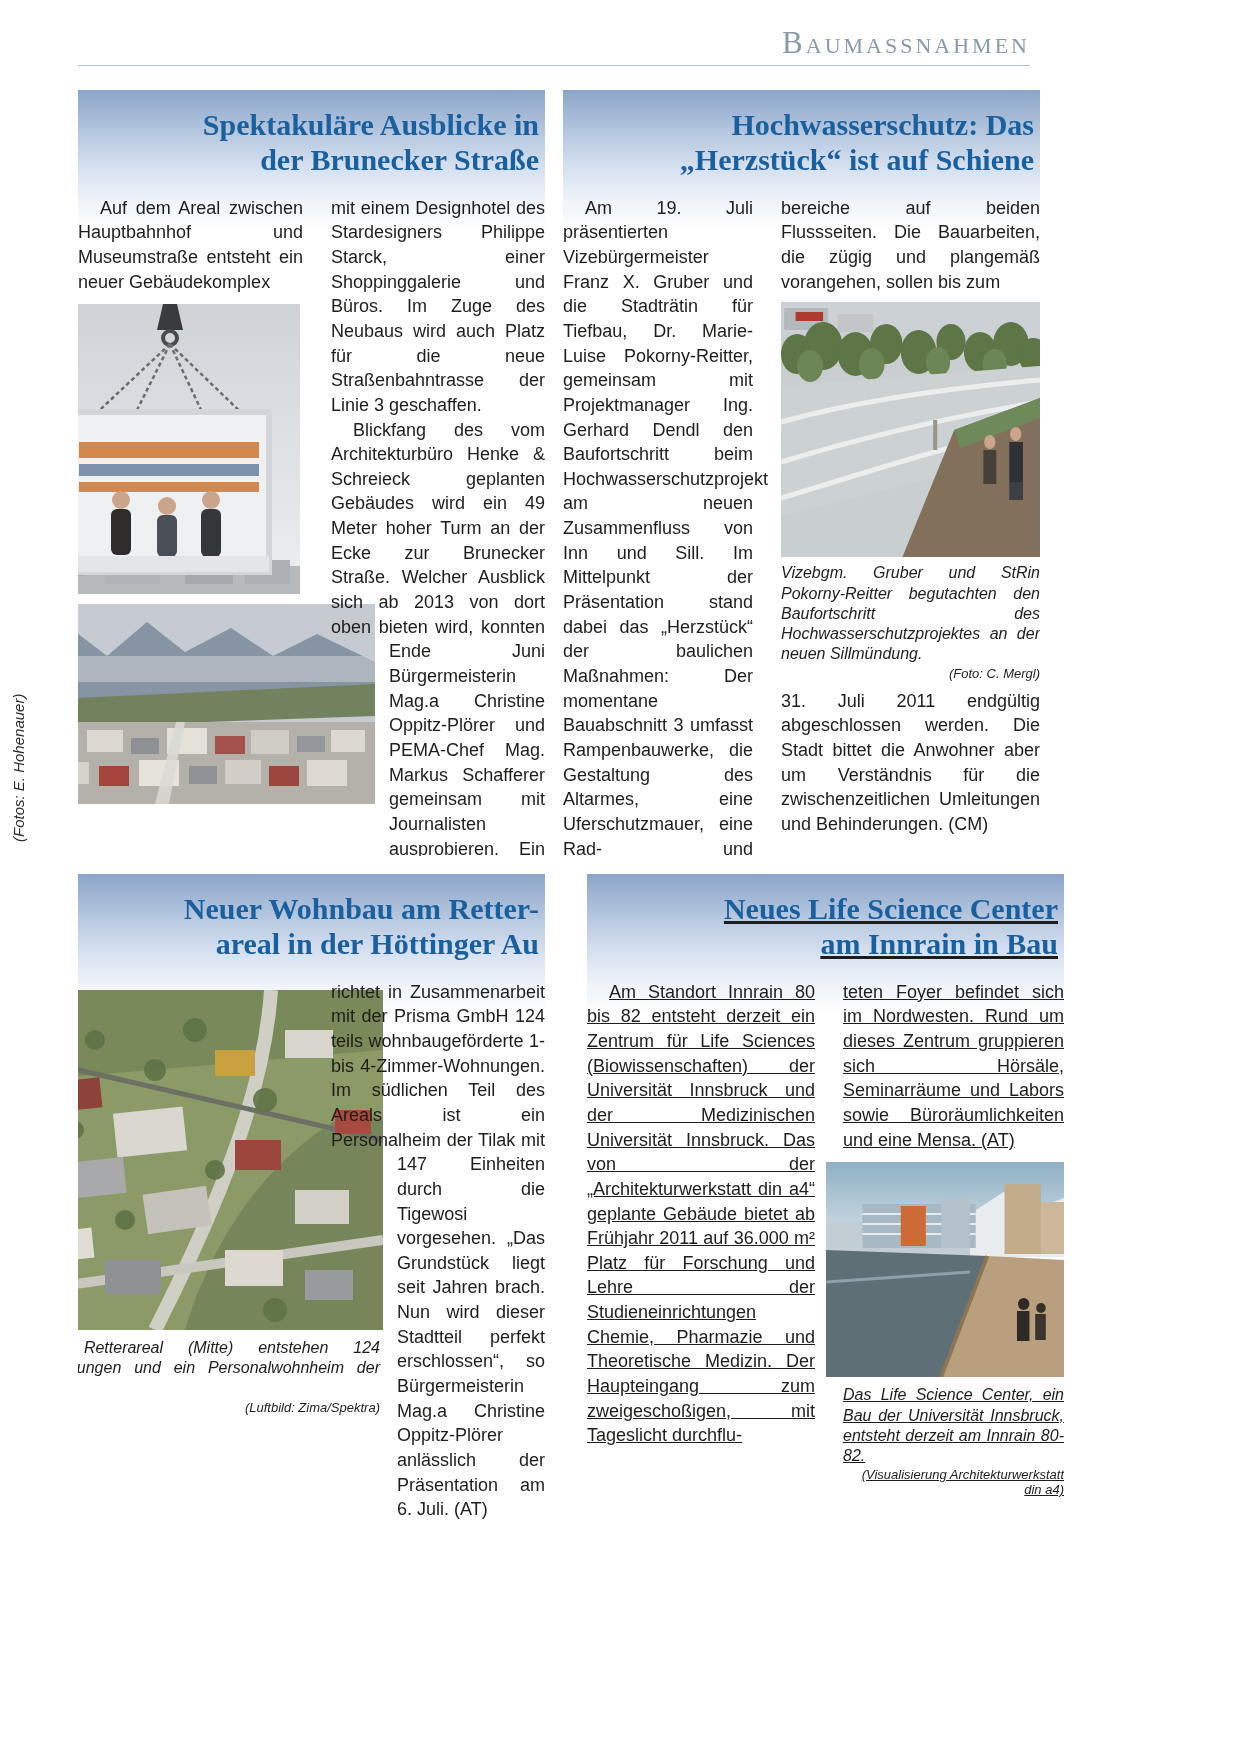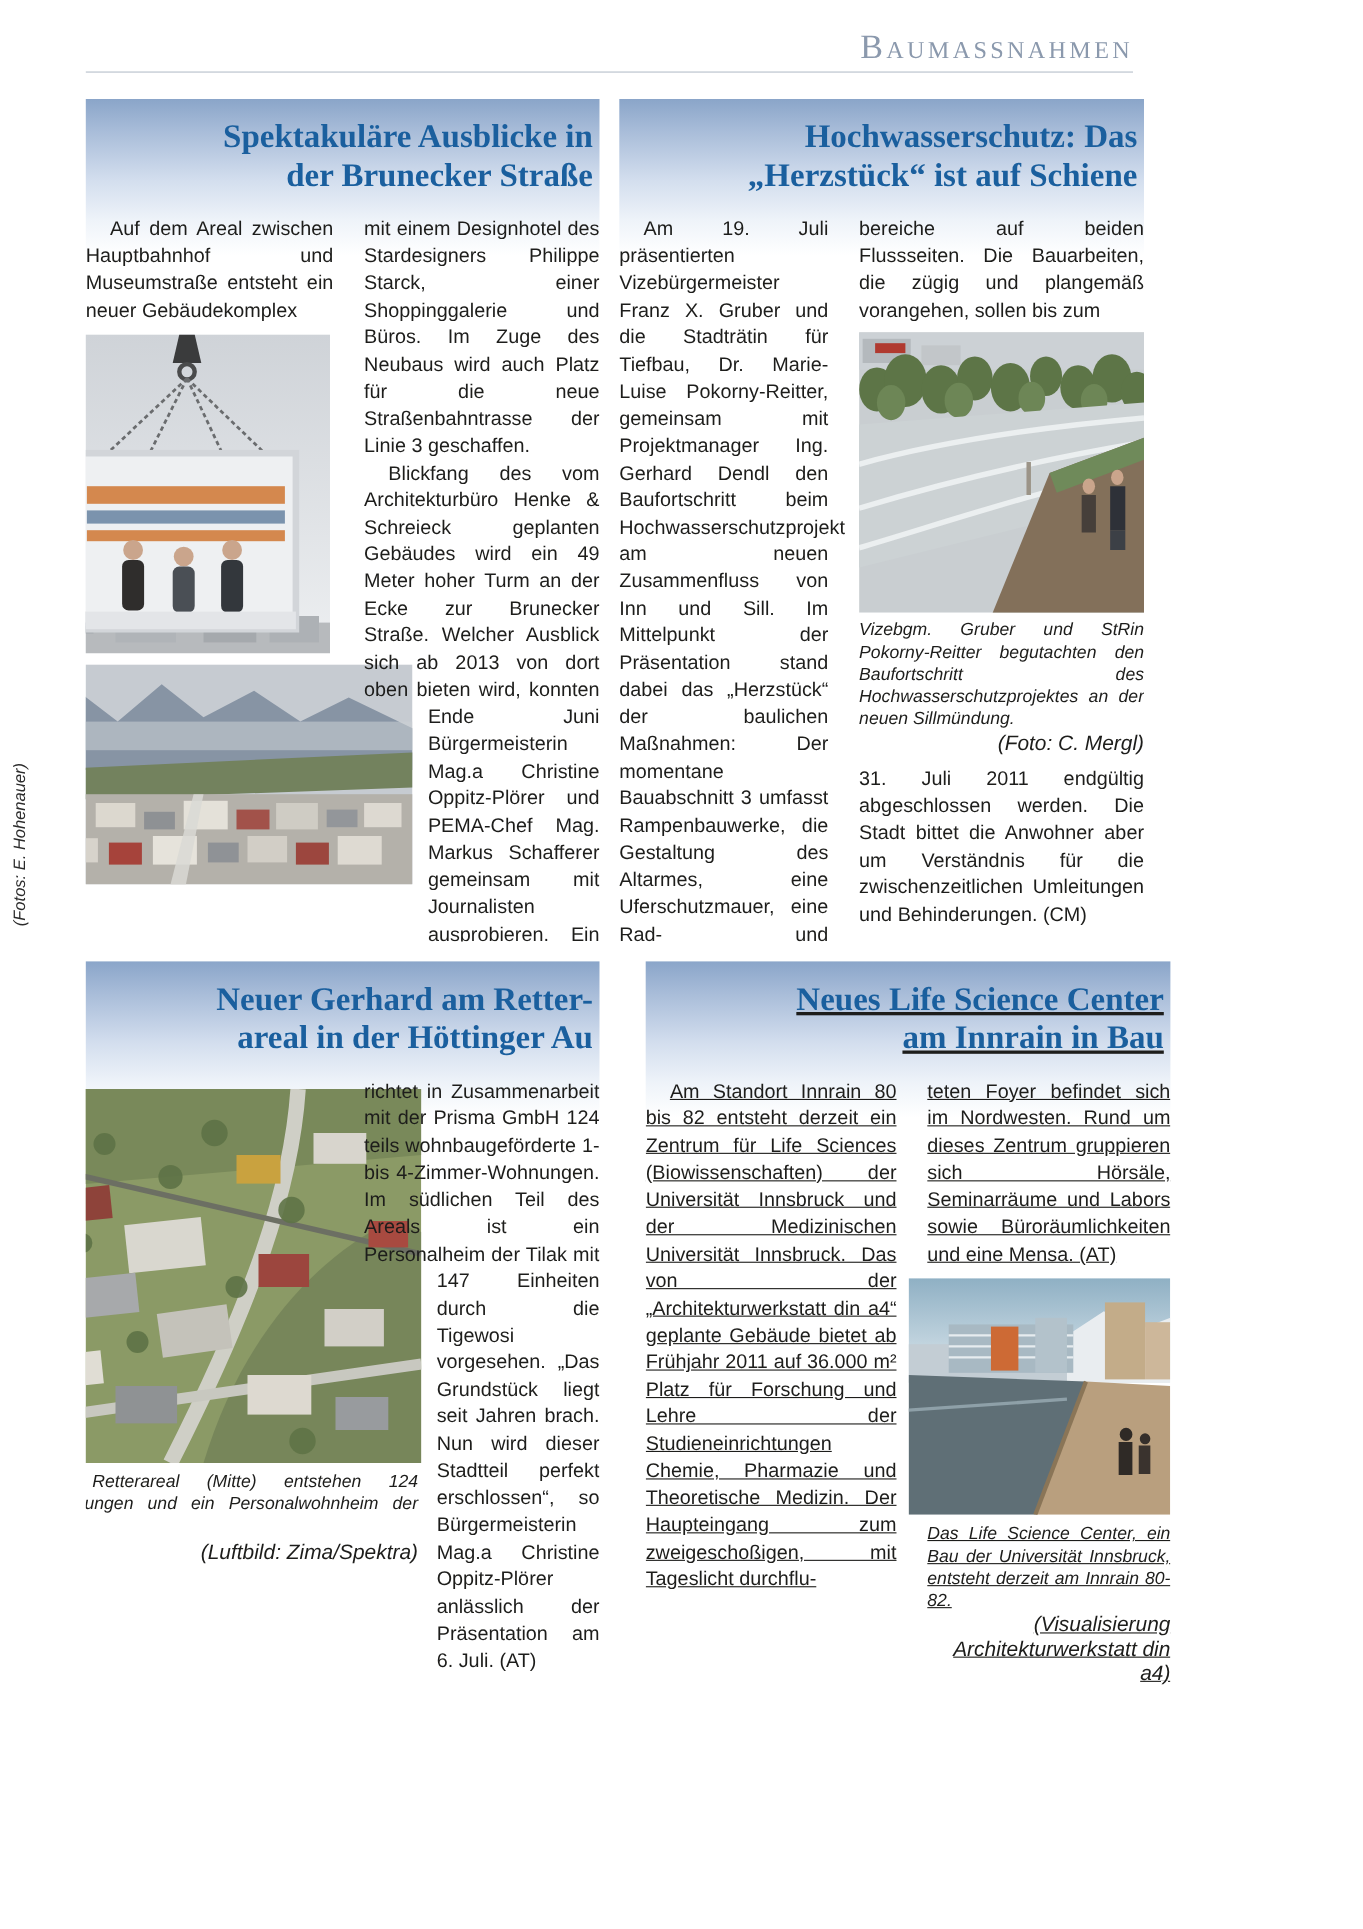--- a/index.html
+++ b/index.html
@@ -36,21 +36,21 @@
   figure{margin:0;}
   .photo{margin:10px 0 8px;}
   .photo svg{display:block;width:100%;height:100%;}
 
   #photo-crane{width:265px;height:290px;margin-left:-43px;}
   #photo-aerial-city{width:340px;height:200px;margin-left:-43px;}
   #photo-river{width:100%;height:255px;margin:8px 0 6px;}
   #photo-retterareal{width:348px;height:340px;margin-left:-43px;}
   #photo-lsc{width:calc(100% + 17px);height:215px;margin-left:-17px;}
   .caption{font-style:italic;font-size:16px;line-height:1.27;text-align:justify;margin-top:4px;}
-  .credit{display:block;text-align:right;font-style:italic;font-size:19px;margin-top:1px;}
+  .credit{display:block;text-align:right;font-style:italic;font-size:13px;margin-top:1px;}
   .wide-caption{width:345px;margin-left:-43px;}
 
   .intrude1{float:left;width:58px;height:235px;}
   .intrude3{float:left;width:66px;height:400px;}
 
   
   .side-credit{position:absolute;left:10px;top:842px;transform:rotate(-90deg);transform-origin:0 0;
         white-space:nowrap;font-style:italic;font-size:15px;color:#2b2b2b;}
 
   
@@ -207,21 +207,21 @@
           <div class="caption">Vizebgm. Gruber und StRin Pokorny-Reitter begutachten den Baufortschritt des Hochwasserschutzprojektes an der neuen Sillmündung.</div>
           <span class="credit">(Foto: C. Mergl)</span>
         </figcaption>
         <p class="body" style="margin-top:8px;">31. Juli 2011 endgültig abgeschlossen werden. Die Stadt bittet die Anwohner aber um Verständnis für die zwischenzeitlichen Umleitungen und Behinderungen. (CM)</p>
       </div>
     </div>
   </article>
 
   <article class="card" id="card3">
     <h2 class="headline">
-      <span>Neuer Gerhard am Retter-</span><br>
+      <span>Neuer Wohnbau am Retter-</span><br>
       <span>areal in der Höttinger Au</span>
     </h2>
     <div class="cols">
       <div class="colA">
         <figure class="photo" id="photo-retterareal">
           <svg viewBox="0 0 348 340" preserveAspectRatio="none">
             <rect width="348" height="340" fill="#8b9a66"></rect>
             <path d="M0 0 h348 v60 l-348 30 z" fill="#79895a"></path>
             <path d="M150 340 C 180 240 240 160 320 120 L348 130 348 340 z" fill="#77865a"></path>
             <path d="M236 0 C 230 90 196 190 120 340" fill="none" stroke="#cfcfc6" stroke-width="14"></path>

